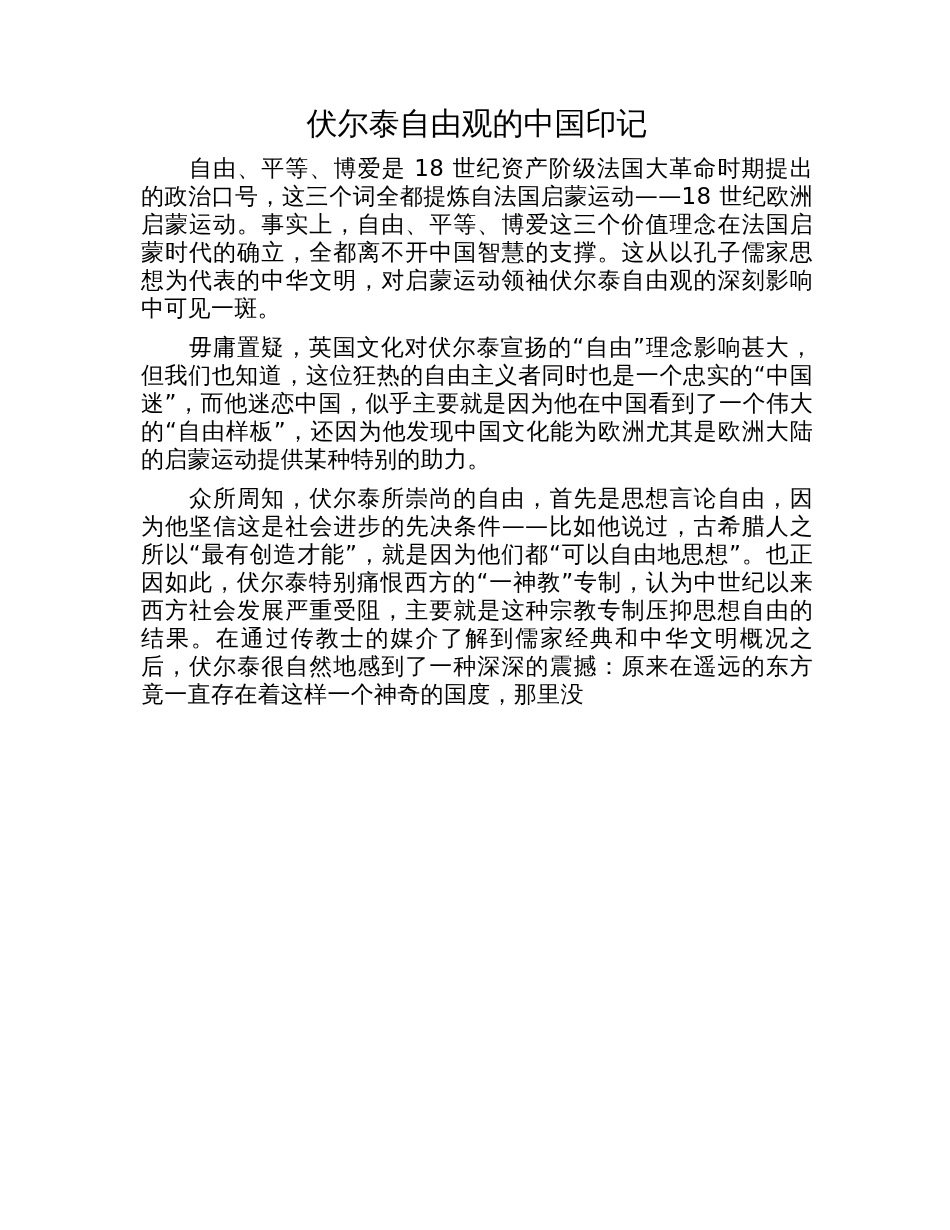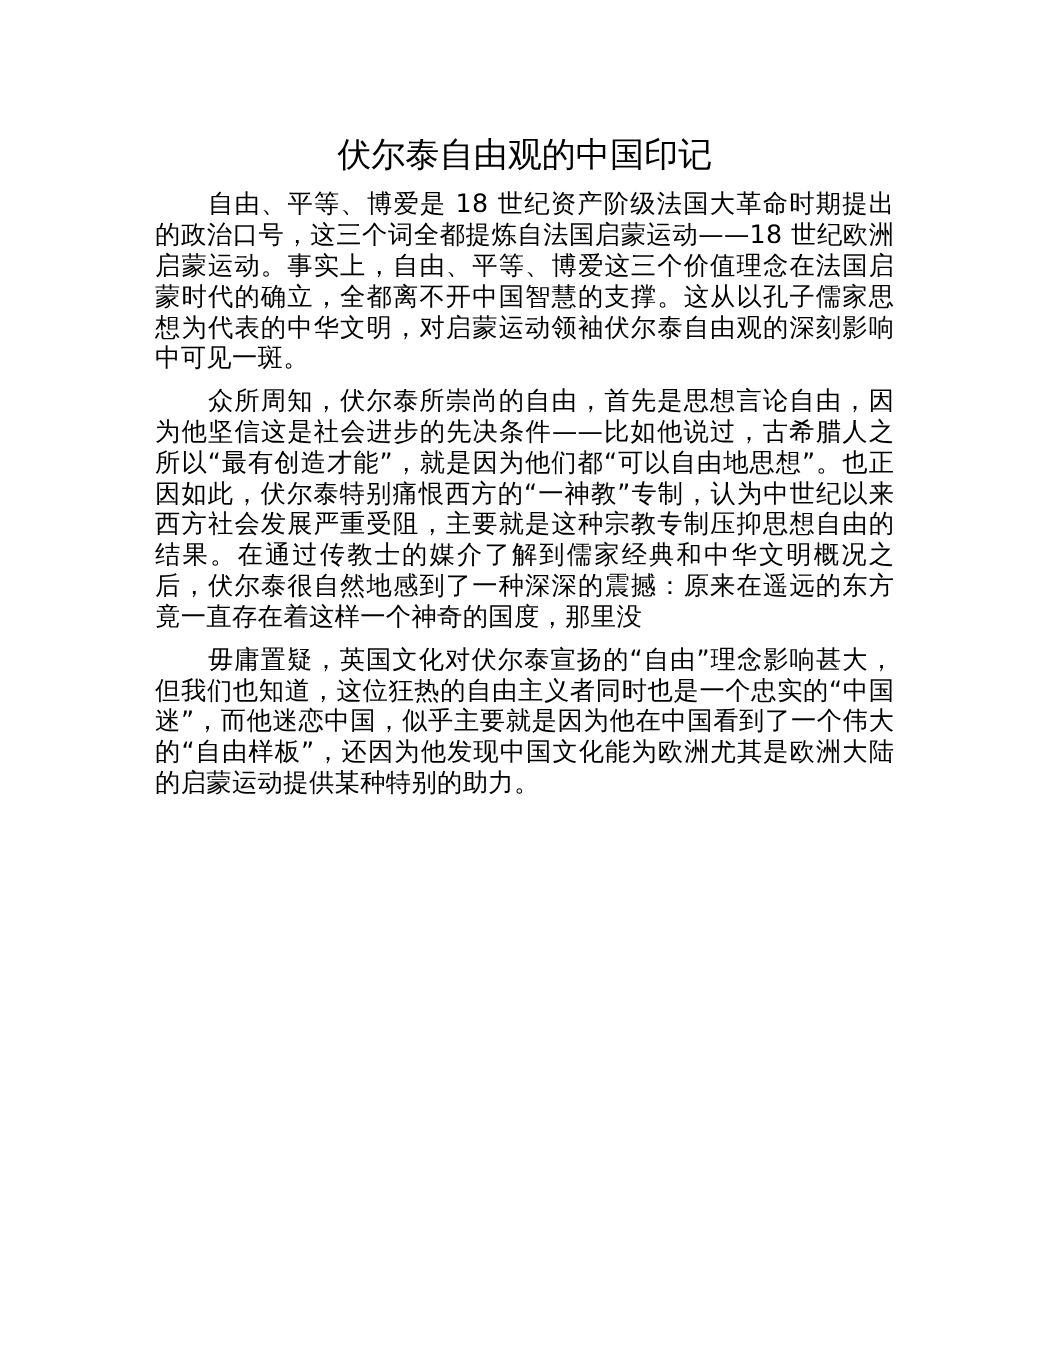--- a/index.html
+++ b/index.html
@@ -1,23 +1,23 @@
 <!DOCTYPE html>
 <html><head>
 <meta charset="utf-8">
 <style>
   html, body { margin: 0; padding: 0; background: #ffffff; }
   body { width: 950px; height: 1230px; position: relative; overflow: hidden;
          font-family: "DejaVu Sans", sans-serif; color: #000; }
-  .page { position: absolute; left: 141px; top: 116px; width: 672px; }
+  .page { position: absolute; left: 141px; top: 98px; width: 672px; }
   .title { text-align: center; font-size: 31px; line-height: 50px; margin: 0 0 6px 0; font-weight: normal; }
   .para { font-size: 23px; line-height: 28px; margin: 0 0 11px 0; text-indent: 48px;
           text-align: justify; letter-spacing: 0.3px; }
 </style>
 </head>
 <body>
 
 <div class="page">
   <h1 class="title">伏尔泰自由观的中国印记</h1>
   <p class="para">自由、平等、博爱是 18 世纪资产阶级法国大革命时期提出的政治口号，这三个词全都提炼自法国启蒙运动——18 世纪欧洲启蒙运动。事实上，自由、平等、博爱这三个价值理念在法国启蒙时代的确立，全都离不开中国智慧的支撑。这从以孔子儒家思想为代表的中华文明，对启蒙运动领袖伏尔泰自由观的深刻影响中可见一斑。</p>
+  <p class="para">毋庸置疑，英国文化对伏尔泰宣扬的“自由”理念影响甚大，但我们也知道，这位狂热的自由主义者同时也是一个忠实的“中国迷”，而他迷恋中国，似乎主要就是因为他在中国看到了一个伟大的“自由样板”，还因为他发现中国文化能为欧洲尤其是欧洲大陆的启蒙运动提供某种特别的助力。</p>
   <p class="para">众所周知，伏尔泰所崇尚的自由，首先是思想言论自由，因为他坚信这是社会进步的先决条件——比如他说过，古希腊人之所以“最有创造才能”，就是因为他们都“可以自由地思想”。也正因如此，伏尔泰特别痛恨西方的“一神教”专制，认为中世纪以来西方社会发展严重受阻，主要就是这种宗教专制压抑思想自由的结果。在通过传教士的媒介了解到儒家经典和中华文明概况之后，伏尔泰很自然地感到了一种深深的震撼：原来在遥远的东方竟一直存在着这样一个神奇的国度，那里没</p>
-  <p class="para">毋庸置疑，英国文化对伏尔泰宣扬的“自由”理念影响甚大，但我们也知道，这位狂热的自由主义者同时也是一个忠实的“中国迷”，而他迷恋中国，似乎主要就是因为他在中国看到了一个伟大的“自由样板”，还因为他发现中国文化能为欧洲尤其是欧洲大陆的启蒙运动提供某种特别的助力。</p>
 </div>
 
 </body></html>

